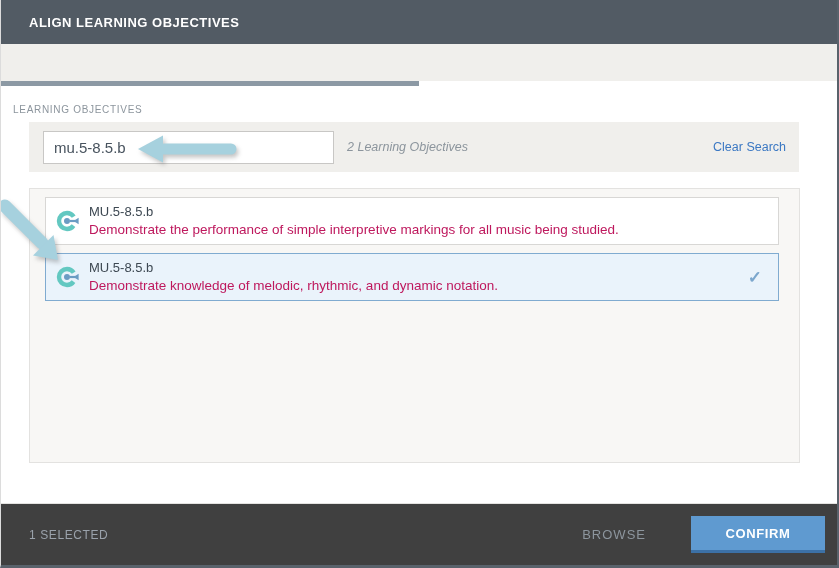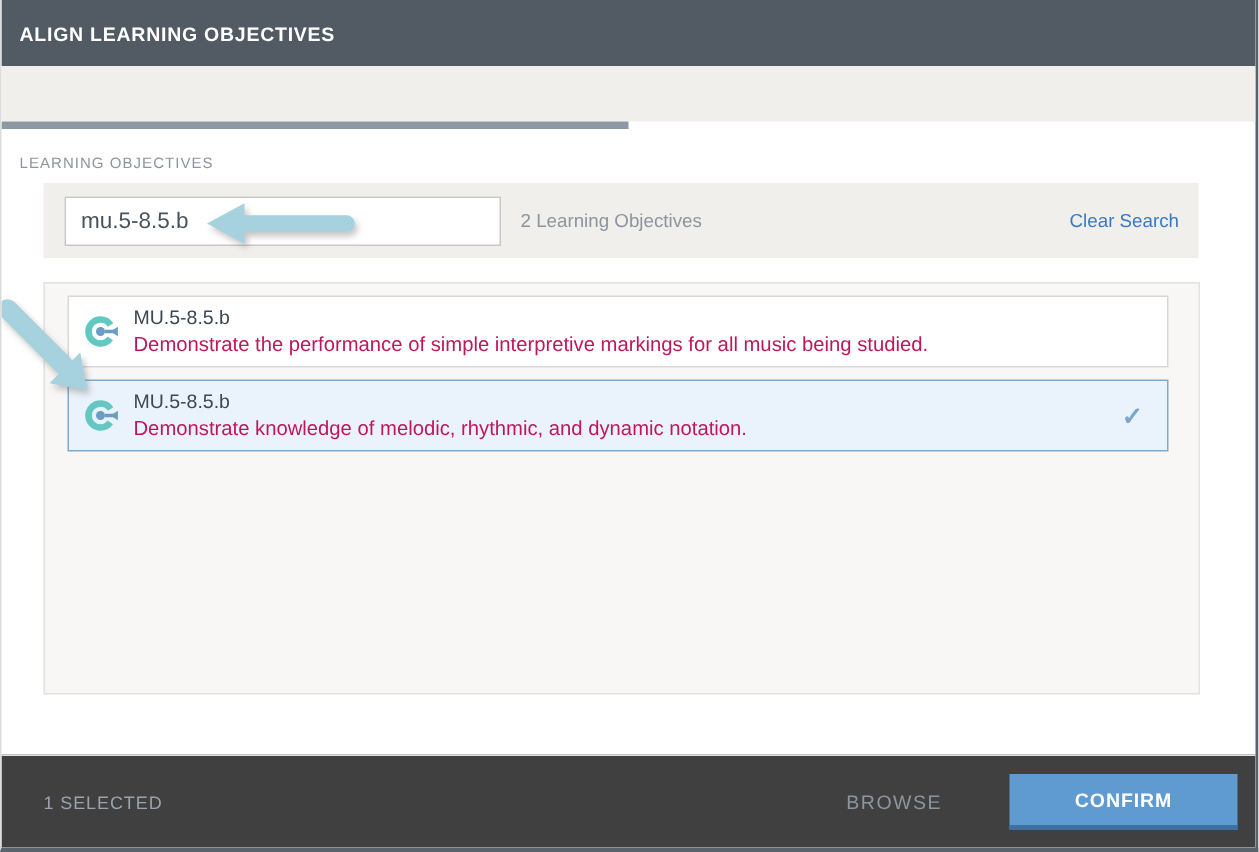--- a/index.html
+++ b/index.html
@@ -15,21 +15,21 @@
     border-right: 2px solid #59626b;
     border-bottom: 3px solid #59626b;
     overflow: hidden;
   }
 
   
   .modal-header {
     position: absolute; top: 0; left: 0; right: 0; height: 44px;
     background: #525b64;
     display: flex; align-items: center;
-    padding-left: 12px;
+    padding-left: 28px;
   }
   .modal-title {
     color: #ffffff; font-size: 13px; font-weight: bold; letter-spacing: 0.5px;
   }
 
   
   .tab-bar {
     position: absolute; top: 44px; left: 0; right: 0; height: 37px;
     background: #f0efec; display: flex;
   }
@@ -55,21 +55,21 @@
     display: flex; align-items: center;
   }
   .search-input {
     margin-left: 14px; width: 291px; height: 33px;
     border: 1px solid #c8c7c5; background: #ffffff;
     font-family: "Liberation Sans", sans-serif;
     font-size: 15px; color: #48535e; padding: 0 10px;
     outline: none;
   }
   .result-count {
-    margin-left: 13px; font-size: 12.5px; color: #8c959d;
+    margin-left: 13px; font-size: 12.5px; color: #8c959d; font-style: italic;
   }
   .clear-search {
     margin-left: auto; margin-right: 13px;
     font-size: 12.5px; color: #3b78c3; text-decoration: none; cursor: pointer;
   }
 
   
   .results-panel {
     position: absolute; top: 188px; left: 28px; width: 771px; height: 275px;
     background: #f8f7f5; border: 1px solid #e3e2e0;
@@ -97,21 +97,21 @@
   }
   .selected-count {
     margin-left: 28px; font-size: 12px; color: #9aa2ab; letter-spacing: 0.6px;
   }
   .cancel-button {
     margin-left: auto; background: none; border: none; cursor: pointer;
     font-family: "Liberation Sans", sans-serif;
     font-size: 13px; color: #8c959d; letter-spacing: 1px; margin-right: 45px;
   }
   .confirm-button {
-    width: 152px; height: 37px; margin-right: 12px;
+    width: 134px; height: 37px; margin-right: 12px;
     background: #5f9ad0; border: none; border-bottom: 3px solid #3c71a6;
     color: #ffffff; font-family: "Liberation Sans", sans-serif;
     font-size: 13px; font-weight: bold; letter-spacing: 0.6px; cursor: pointer;
   }
 
   
   .annotation { position: absolute; pointer-events: none; filter: drop-shadow(2px 3px 2px rgba(90,90,90,0.35)); }
   .annotation-search { left: 130px; top: 130px; }
   .annotation-item { left: 0px; top: 198px; }
 </style>

